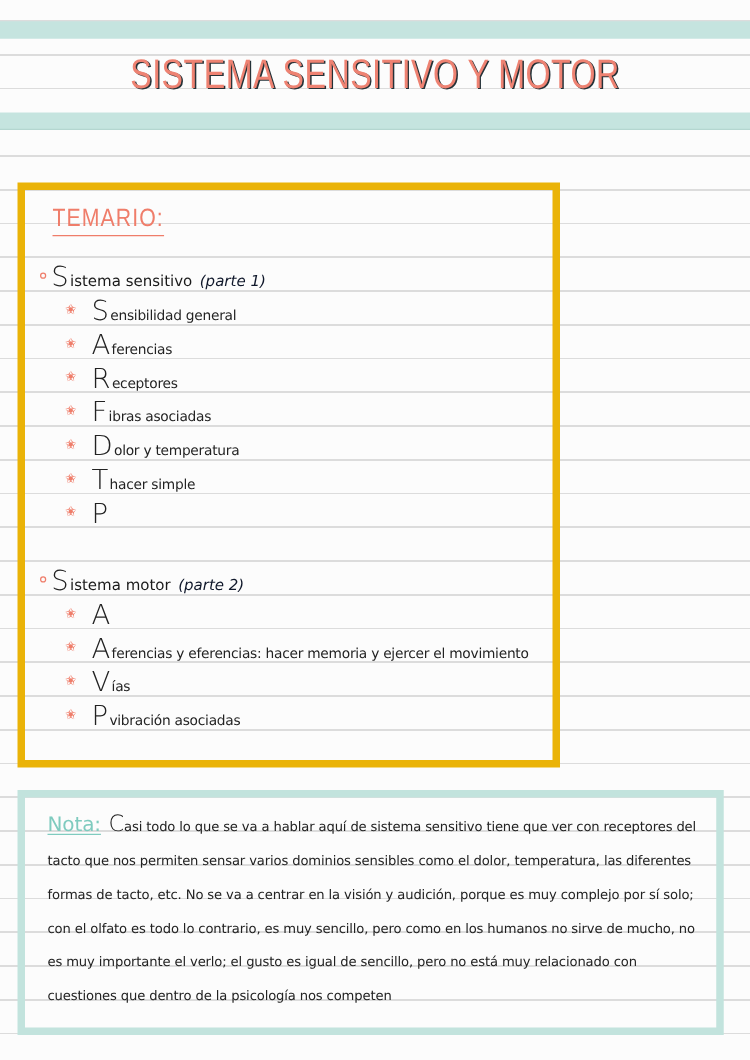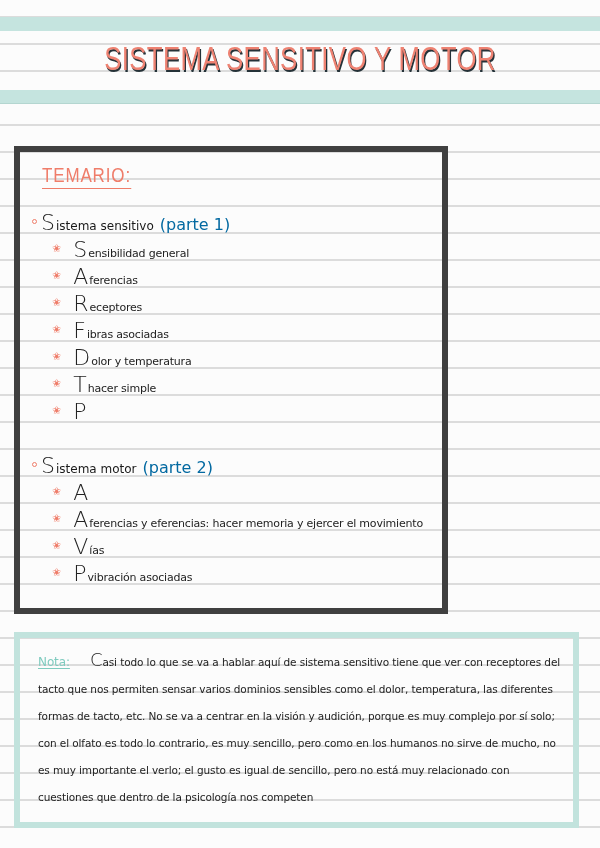--- a/index.html
+++ b/index.html
@@ -35,21 +35,21 @@
       letter-spacing: 0.5px;
       transform: scaleX(0.78);
       color: #ee8272;
       text-shadow: 1.5px 1.5px 0 #253238;
       font-weight: normal;
     }
     .temario-box {
       position: absolute;
       left: 14px; top: 146px;
       width: 434px; height: 468px;
-      border: 6px solid #404040;
+      border: 6px solid #eab308;
     }
     .temario-heading {
       position: absolute;
       left: 22px; top: 12px;
       font-family: "Liberation Sans", sans-serif;
       font-size: 20px;
       color: #ef7d6a;
       border-bottom: 1.5px solid #ef7d6a;
       letter-spacing: 1px;
       transform: scaleX(0.85);
@@ -63,21 +63,21 @@
     .section-head {
       display: flex; align-items: baseline;
       font-size: 12px;
       height: 27px;
     }
     .section-head .bullet {
       width: 5px; height: 5px; border: 1.2px solid #ef7d6a; border-radius: 50%;
       margin-right: 4px; position: relative; top: -6px;
     }
     .cap { font-size: 22px; font-weight: 200; line-height: 1; margin-right: 1px; color: #222; font-family: "DejaVu Sans", sans-serif; }
-    .section-head .part { color: #0369a1; margin-left: 6px; font-size: 16px; }
+    .section-head .part { color: #0f172a; margin-left: 6px; font-size: 12px; font-style: italic; }
     .item {
       display: flex; align-items: baseline;
       height: 27px;
       padding-left: 20px;
       font-size: 11px;
       white-space: nowrap;
     }
     .item .star {
       color: #ef7d6a; font-size: 11px; margin-right: 12px; position: relative; top: -5px;
     }
@@ -91,25 +91,25 @@
     .nota-text {
       position: absolute;
       left: 18px; top: 8px;
       width: 530px;
       font-size: 10.5px;
       line-height: 27px;
       color: #222;
       letter-spacing: -0.1px;
     }
     .nota-label {
-      font-size: 12px;
+      font-size: 16px;
       color: #7fcbbf;
       text-decoration: underline;
       text-underline-offset: 2px;
-      margin-right: 20px;
+      margin-right: 6px;
     }
     .nota-cap { font-size: 18px; font-weight: 200; }
   </style>
 </head>
 <body>
 
 <div class="band top"></div>
 <h1 class="title">SISTEMA SENSITIVO Y MOTOR</h1>
 <div class="band bottom"></div>
 

